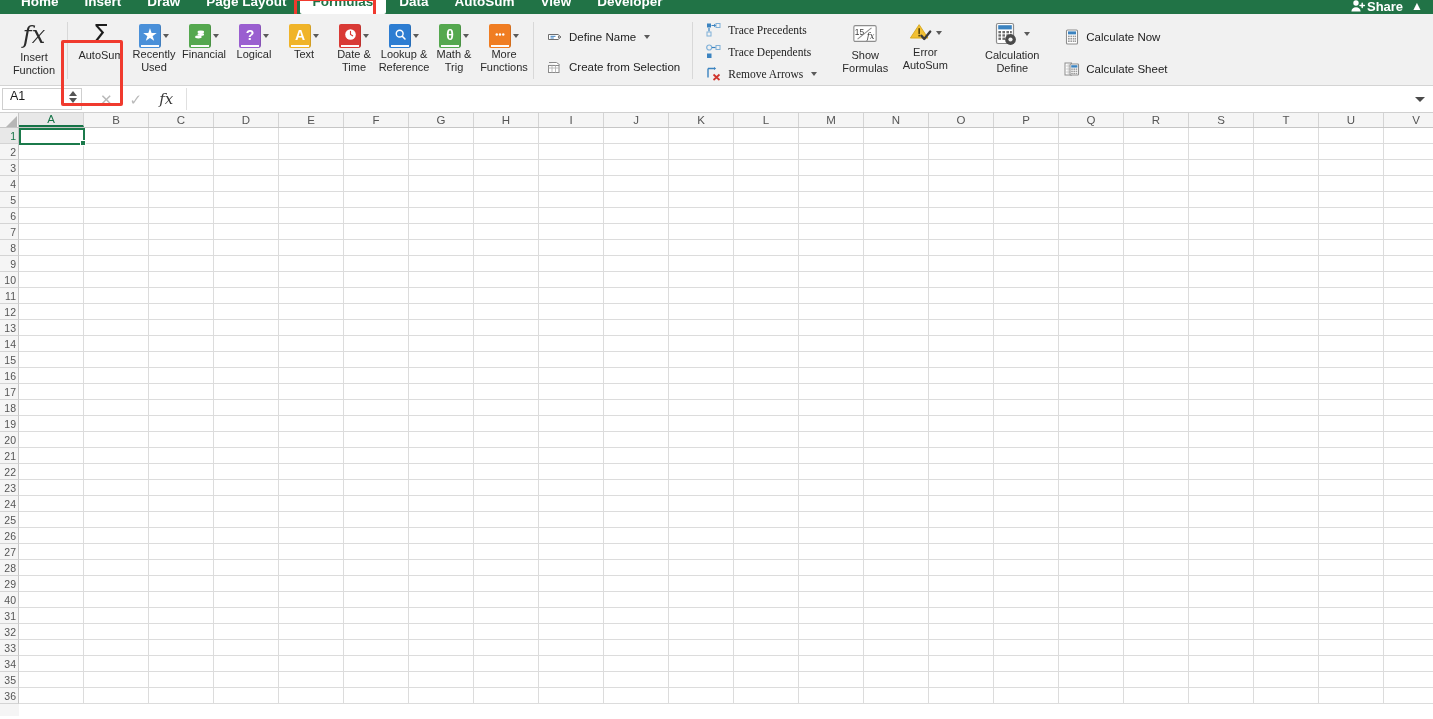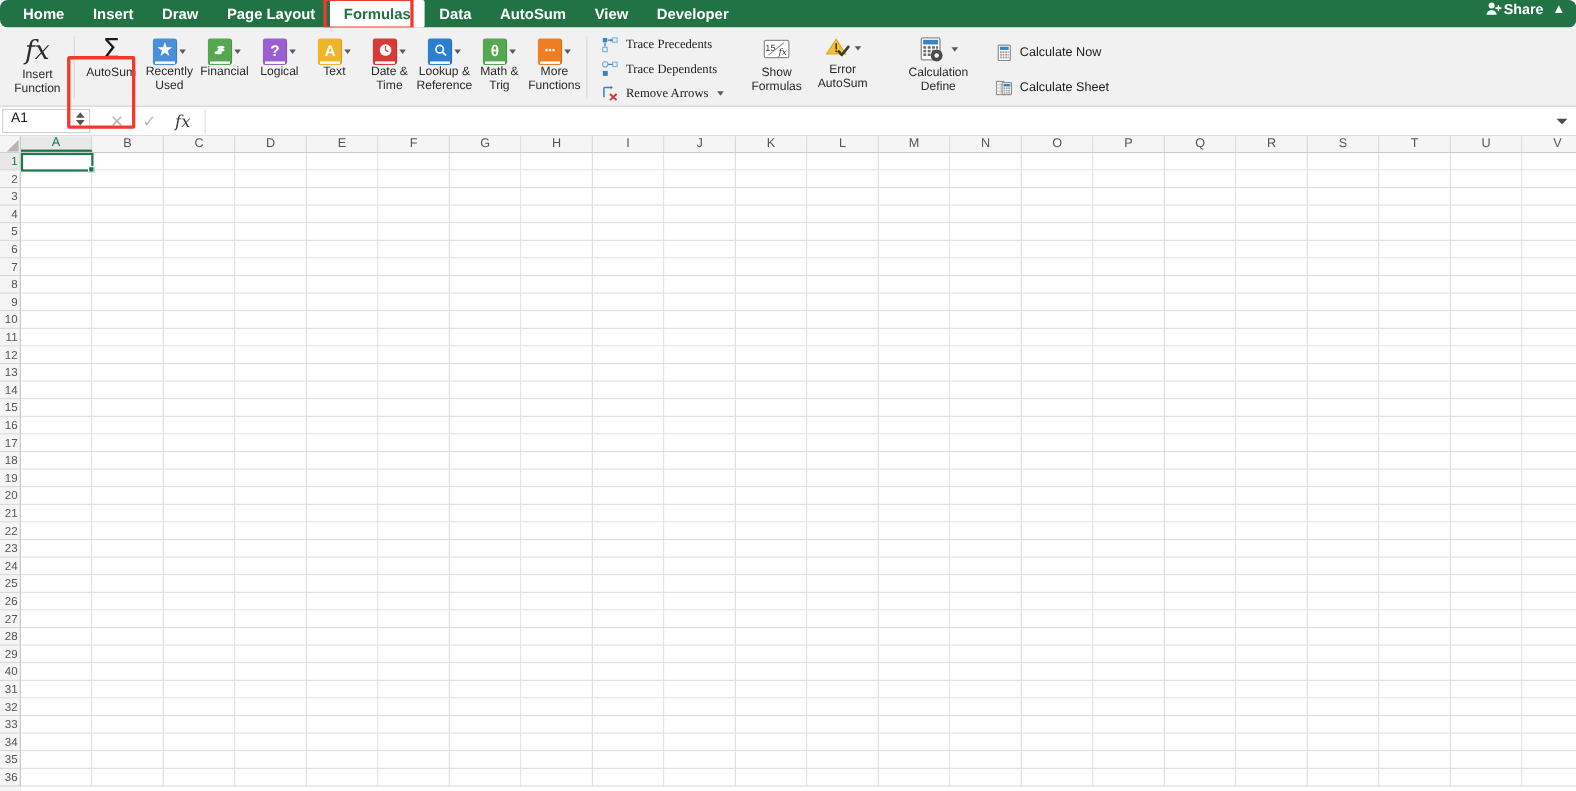--- a/index.html
+++ b/index.html
@@ -5,26 +5,25 @@
   * { box-sizing: border-box; margin: 0; padding: 0; }
   html, body {
     width: 1433px; height: 719px;
     overflow: hidden;
     font-family: "Liberation Sans", sans-serif;
     background: #ffffff;
   }
 
   
   .tabbar {
-    height: 25px;
+    height: 14px;
     background: #217346;
     display: flex;
-    align-items: flex-start;
+    align-items: flex-end;
     position: relative;
-    border-radius: 7px;
   }
   .tabs { display: flex; align-items: center; height: 25px; padding-left: 8px; }
   .tab {
     color: #ffffff;
     font-size: 13.5px;
     font-weight: bold;
     padding: 3px 13px;
     line-height: 19px;
     white-space: nowrap;
     position: relative;
@@ -468,20 +467,41 @@
               <span style="position:absolute;left:2px;right:2px;bottom:1.5px;height:2px;background:rgba(255,255,255,.85);"></span>
             </div>
             <span class="caret"></span>
           </div>
           <div class="lbl">More
 Functions</div>
         </div>
       </div>
   </div>
 
+  <div class="group sep">
+    <div class="stack">
+      <div class="smallbtn">
+        <svg class="ic" viewBox="0 0 16 16">
+          <path d="M1.5 5.5h9.5l3 2.5-3 2.5H1.5z" fill="#fff" stroke="#6d6d6d" stroke-width="1"></path>
+          <path d="M3.5 7.3h5M3.5 9h3.3" stroke="#3a7ebf" stroke-width="1"></path>
+          <circle cx="11.7" cy="8" r="0.9" fill="#6d6d6d"></circle>
+        </svg>
+        <span>Define Name</span>
+        <span class="tiny-caret"></span>
+      </div>
+      <div class="smallbtn" style="margin-top:8px;">
+        <svg class="ic" viewBox="0 0 16 16">
+          <path d="M2 3.5h7.5l3 2.2-1.3 1" fill="#fff" stroke="#8a8a8a" stroke-width="1"></path>
+          <rect x="1.5" y="6.5" width="10.5" height="7" fill="#fff" stroke="#8a8a8a" stroke-width="1"></rect>
+          <path d="M1.5 9h10.5M5 6.5v7M8.5 6.5v7" stroke="#b4b4b4" stroke-width="0.9"></path>
+        </svg>
+        <span>Create from Selection</span>
+      </div>
+    </div>
+  </div>
 
   <div class="group">
     <div class="stack" style="gap:2px;font-family:Liberation Serif, serif;">
       <div class="smallbtn">
         <svg class="ic" viewBox="0 0 16 16">
           <rect x="1" y="1.5" width="4" height="4" fill="#3b83c0"></rect>
           <rect x="10" y="1.5" width="4" height="4" fill="none" stroke="#7fb0d8" stroke-width="1"></rect>
           <rect x="1" y="10" width="4" height="4" fill="none" stroke="#7fb0d8" stroke-width="1"></rect>
           <path d="M5.5 3.5h3.8M3 6v3.3" stroke="#3b83c0" stroke-width="1.2"></path>
           <path d="M8 1.8l2 1.7-2 1.7z" fill="#3b83c0"></path>

